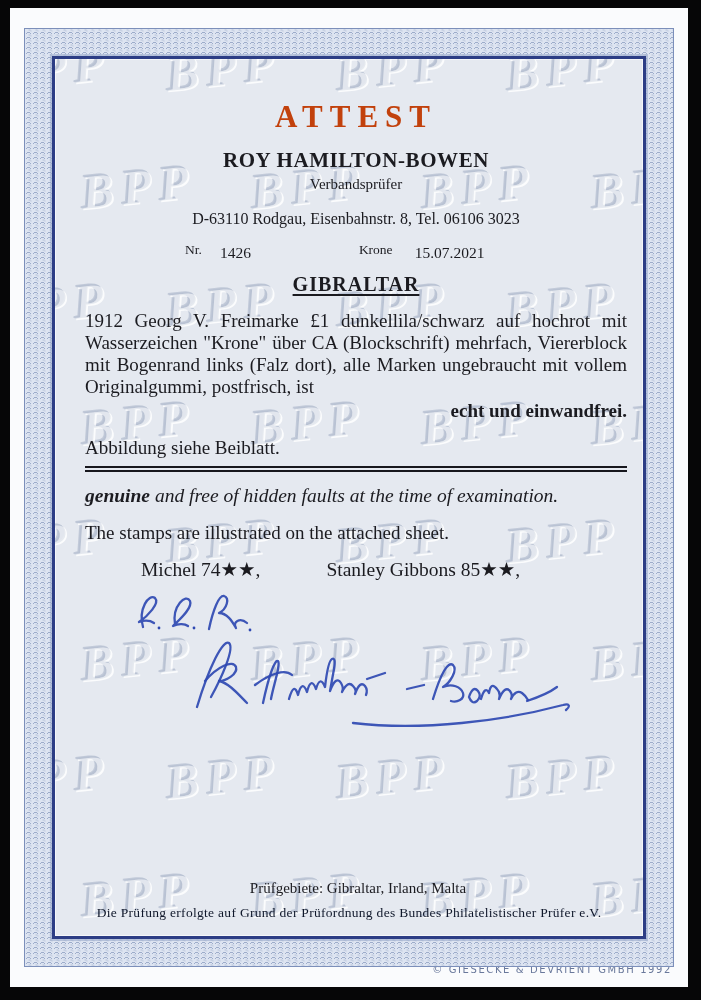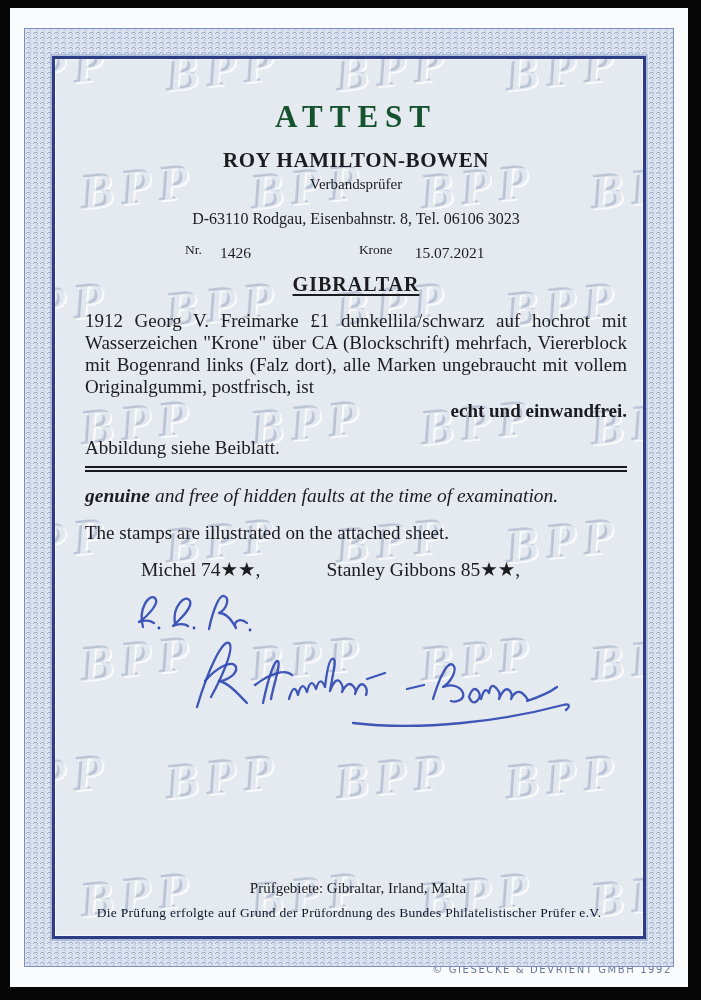--- a/index.html
+++ b/index.html
@@ -41,21 +41,21 @@
     letter-spacing:7px;
     color:rgba(150,163,192,.20);
     text-shadow:1.5px 1.5px 0 rgba(255,255,255,.85), -1px -1px 0 rgba(105,122,158,.28);
     transform:rotate(-6deg);
     white-space:nowrap;user-select:none;
   }
   .content{position:absolute;inset:0;padding:40px 16px 0 30px;}
   .attest{
     margin:0;text-align:center;
     font-size:31px;font-weight:600;letter-spacing:7px;
-    color:#14532d;
+    color:#c2410c;
   }
   .examiner{margin:13px 0 0;text-align:center;font-size:21px;font-weight:700;letter-spacing:.6px;}
   .role{margin:3px 0 0;text-align:center;font-size:15px;}
   .org{margin:0;text-align:center;font-size:15.5px;}
   .address{margin:17px 0 0;text-align:center;font-size:16px;}
   .nr-row{display:flex;align-items:baseline;margin:16px 0 0;padding-left:100px;}
   .fld-label{font-size:13.5px;position:relative;top:-4px;}
   .fld-value{font-size:15.5px;}
   .gap-a{width:18px;} .gap-b{width:108px;} .gap-c{width:22px;}
   .country{

